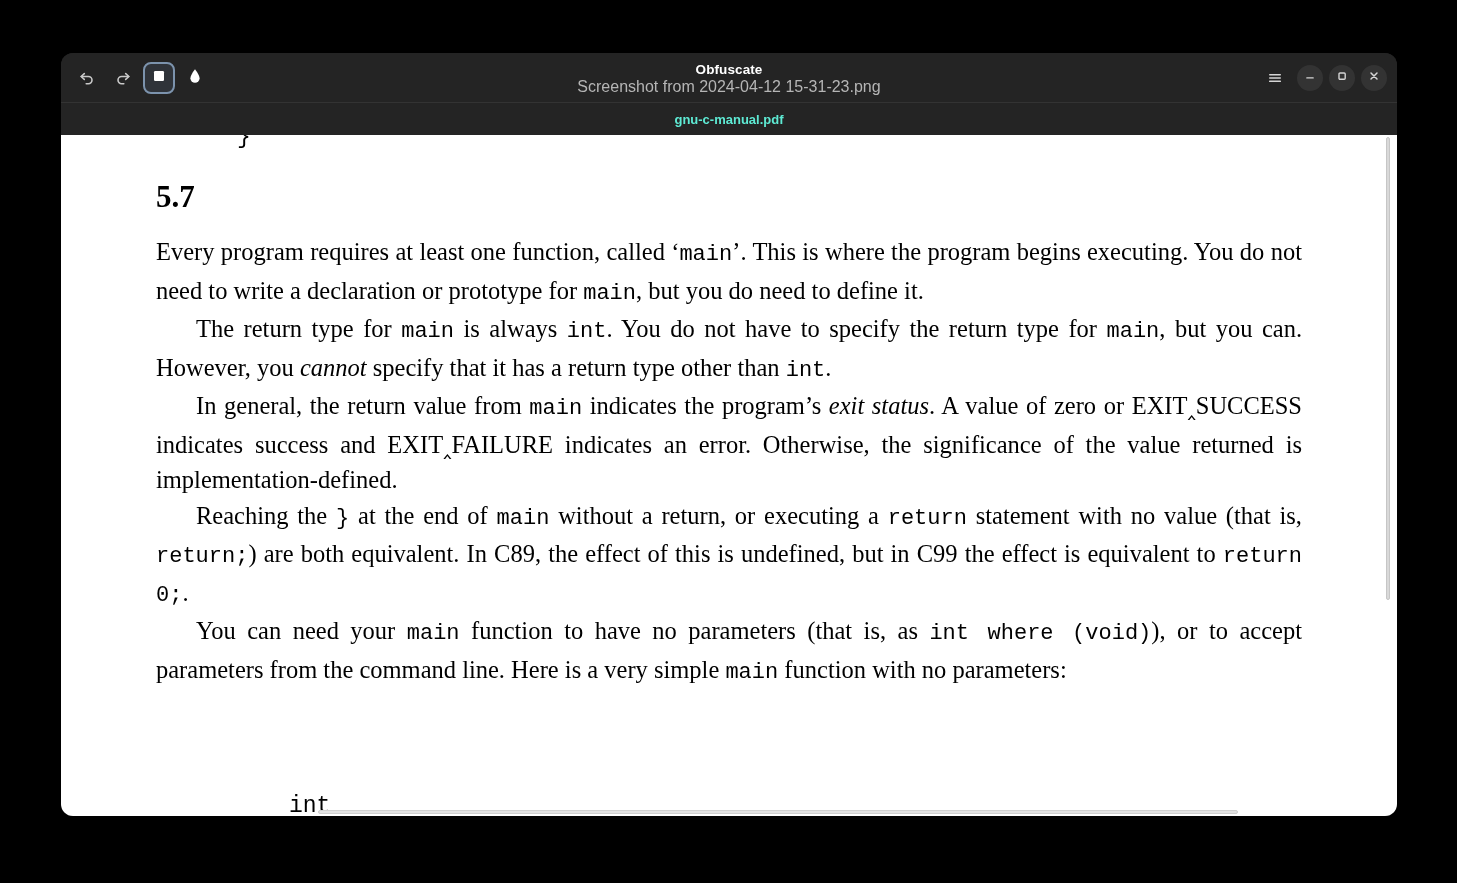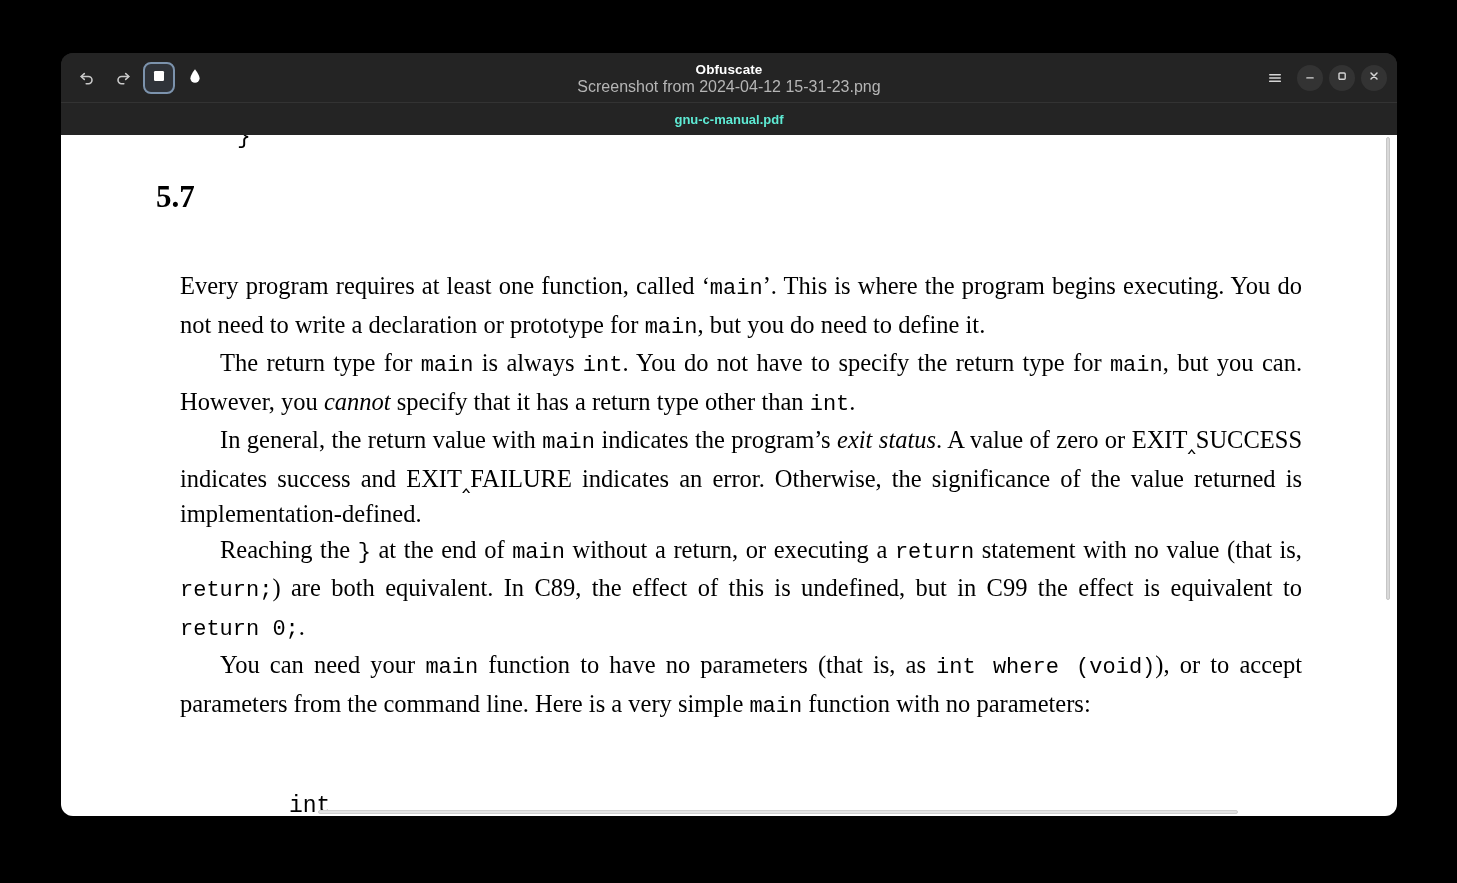--- a/index.html
+++ b/index.html
@@ -178,21 +178,20 @@
   h2.section {
     position: relative;
     margin: 0;
     padding: 0;
     font-size: 31px;
     font-weight: bold;
     line-height: 40px;
     display: flex;
     align-items: baseline;
     gap: 0;
-    flex-direction: column;
   }
   .sec-num {
     display: inline-block;
     width: 74px;
     flex: 0 0 74px;
   }
   .sec-title {
     display: inline-block;
     border: 1px solid #8a8a8a;
     padding: 2px 5px 5px 5px;
@@ -361,24 +360,24 @@
     <div id="canvas">
 
       <div class="page">
 
         <div class="prev-brace">}</div>
 
         <h2 class="section" style="margin-top:42px;">
           <span class="sec-num">5.7</span>
         </h2>
 
-        <div id="paras" style="margin-top:14px;margin-left:24px;">
+        <div id="paras" style="margin-top:14px;">
             <p class="body first"><span>Every program requires at least one function, called ‘</span><span class="mono">main</span><span>’. This is where the program begins executing. You do not need to write a declaration or prototype for </span><span class="mono">main</span><span>, but you do need to define it.</span></p>
             <p class="body cont"><span>The return type for </span><span class="mono">main</span><span> is always </span><span class="mono">int</span><span>. You do not have to specify the return type for </span><span class="mono">main</span><span>, but you can. However, you </span><span class="ital">cannot</span><span> specify that it has a return type other than </span><span class="mono">int</span><span>.</span></p>
-            <p class="body cont"><span>In general, the return value with </span><span class="mono">main</span><span> indicates the program’s </span><span class="ital">exit status</span><span>. A value of zero or EXIT‸SUCCESS indicates success and EXIT‸FAILURE indicates an error. Otherwise, the significance of the value returned is implementation-defined.</span></p>
+            <p class="body cont"><span>In general, the return value from </span><span class="mono">main</span><span> indicates the program’s </span><span class="ital">exit status</span><span>. A value of zero or EXIT‸SUCCESS indicates success and EXIT‸FAILURE indicates an error. Otherwise, the significance of the value returned is implementation-defined.</span></p>
             <p class="body cont"><span>Reaching the </span><span class="mono">}</span><span> at the end of </span><span class="mono">main</span><span> without a return, or executing a </span><span class="mono">return</span><span> statement with no value (that is, </span><span class="mono">return;</span><span>) are both equivalent. In C89, the effect of this is undefined, but in C99 the effect is equivalent to </span><span class="mono">return 0;</span><span>.</span></p>
             <p class="body cont"><span>You can need your </span><span class="mono">main</span><span> function to have no parameters (that is, as </span><span class="mono">int where (void)</span><span>), or to accept parameters from the command line. Here is a very simple </span><span class="mono">main</span><span> function with no parameters:</span></p>
           </div>
 
         <div class="code-line">int</div>
       </div>
 
       <div id="v-scroll-track">
         <div id="v-scroll-thumb"></div>
       </div>

